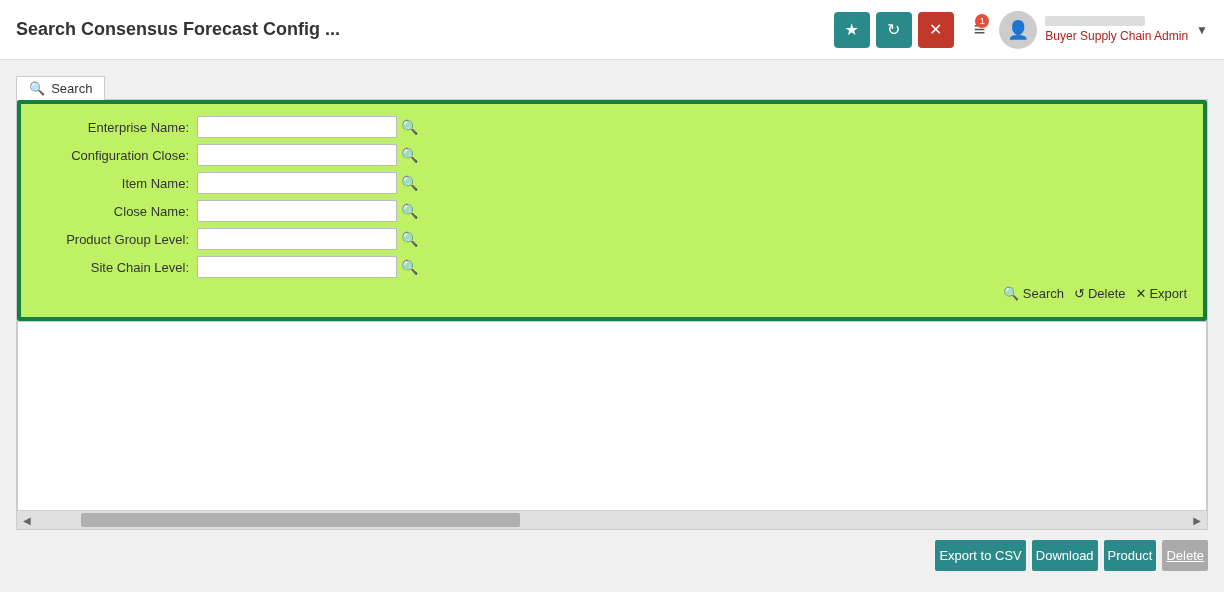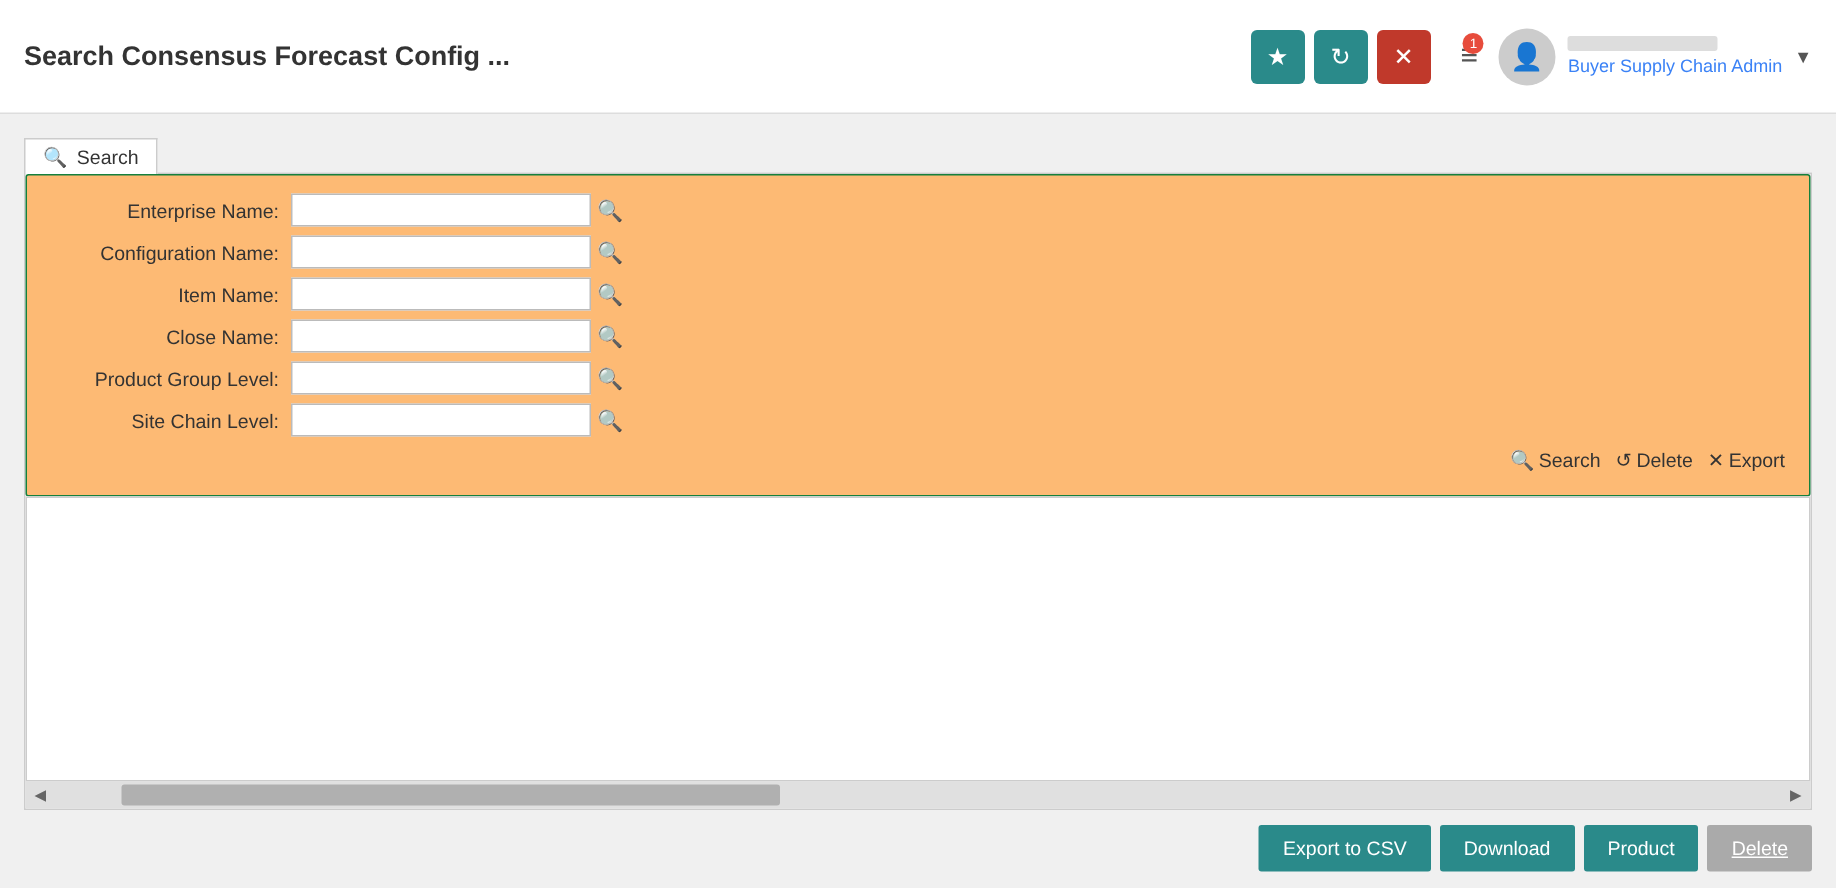--- a/index.html
+++ b/index.html
@@ -5,21 +5,21 @@
     * { box-sizing: border-box; margin: 0; padding: 0; }
     body { font-family: Arial, sans-serif; font-size: 13px; background: #f0f0f0; color: #333; }
 
     
     .header {
       display: flex;
       align-items: center;
       background: #ffffff;
       border-bottom: 1px solid #ddd;
       padding: 0 16px;
-      height: 76px;
+      height: 60px;
     }
     .header-title {
       font-size: 18px;
       font-weight: bold;
       color: #333;
       flex: 1;
     }
     .header-icons {
       display: flex;
       gap: 6px;
@@ -80,39 +80,39 @@
       font-size: 12px;
       color: #999;
       background: #ddd;
       height: 10px;
       width: 100px;
       border-radius: 2px;
       margin-bottom: 3px;
     }
     .user-role {
       font-size: 12px;
-      color: #3b82f6;
+      color: #b91c1c;
     }
     .dropdown-arrow {
       cursor: pointer;
       color: #555;
       font-size: 12px;
     }
 
     
     .main-content {
       padding: 16px;
       background: #f0f0f0;
       min-height: calc(592px - 60px);
     }
 
     
     .filters-panel {
-      background: #fdba74;
-      border: 1px solid #15803d;
+      background: #bef264;
+      border: 4px solid #15803d;
       border-radius: 2px;
       padding: 12px 16px 16px;
       margin-bottom: 0;
     }
     .filters-tab {
       display: inline-flex;
       align-items: center;
       gap: 6px;
       border: 1px solid #ccc;
       border-bottom: none;
@@ -213,21 +213,21 @@
 
     
     .bottom-toolbar {
       display: flex;
       justify-content: flex-end;
       gap: 6px;
       padding: 10px 0 4px;
       background: #f0f0f0;
     }
     .bottom-btn {
-      padding: 8px 16px;
+      padding: 8px 4px;
       font-size: 13px;
       border: none;
       cursor: pointer;
       color: #fff;
       border-radius: 2px;
     }
     .btn-teal { background: #2a8a8a; }
     .btn-gray { background: #aaa; cursor: default; text-decoration: underline; }
 
     .tab-bar {
@@ -275,21 +275,21 @@
   <div class="content-wrapper">
     <div class="filters-panel">
 
       <div class="filter-row">
         <label class="filter-label">Enterprise Name:</label>
         <input class="filter-input" type="text" value="" style="">
         <span class="filter-search-icon">🔍</span>
       </div>
 
       <div class="filter-row">
-        <label class="filter-label">Configuration Name:</label>
+        <label class="filter-label">Configuration Close:</label>
         <input class="filter-input" type="text" value="" style="">
         <span class="filter-search-icon">🔍</span>
       </div>
 
       <div class="filter-row">
         <label class="filter-label">Item Name:</label>
         <input class="filter-input" type="text" value="" style="">
         <span class="filter-search-icon">🔍</span>
       </div>
 

